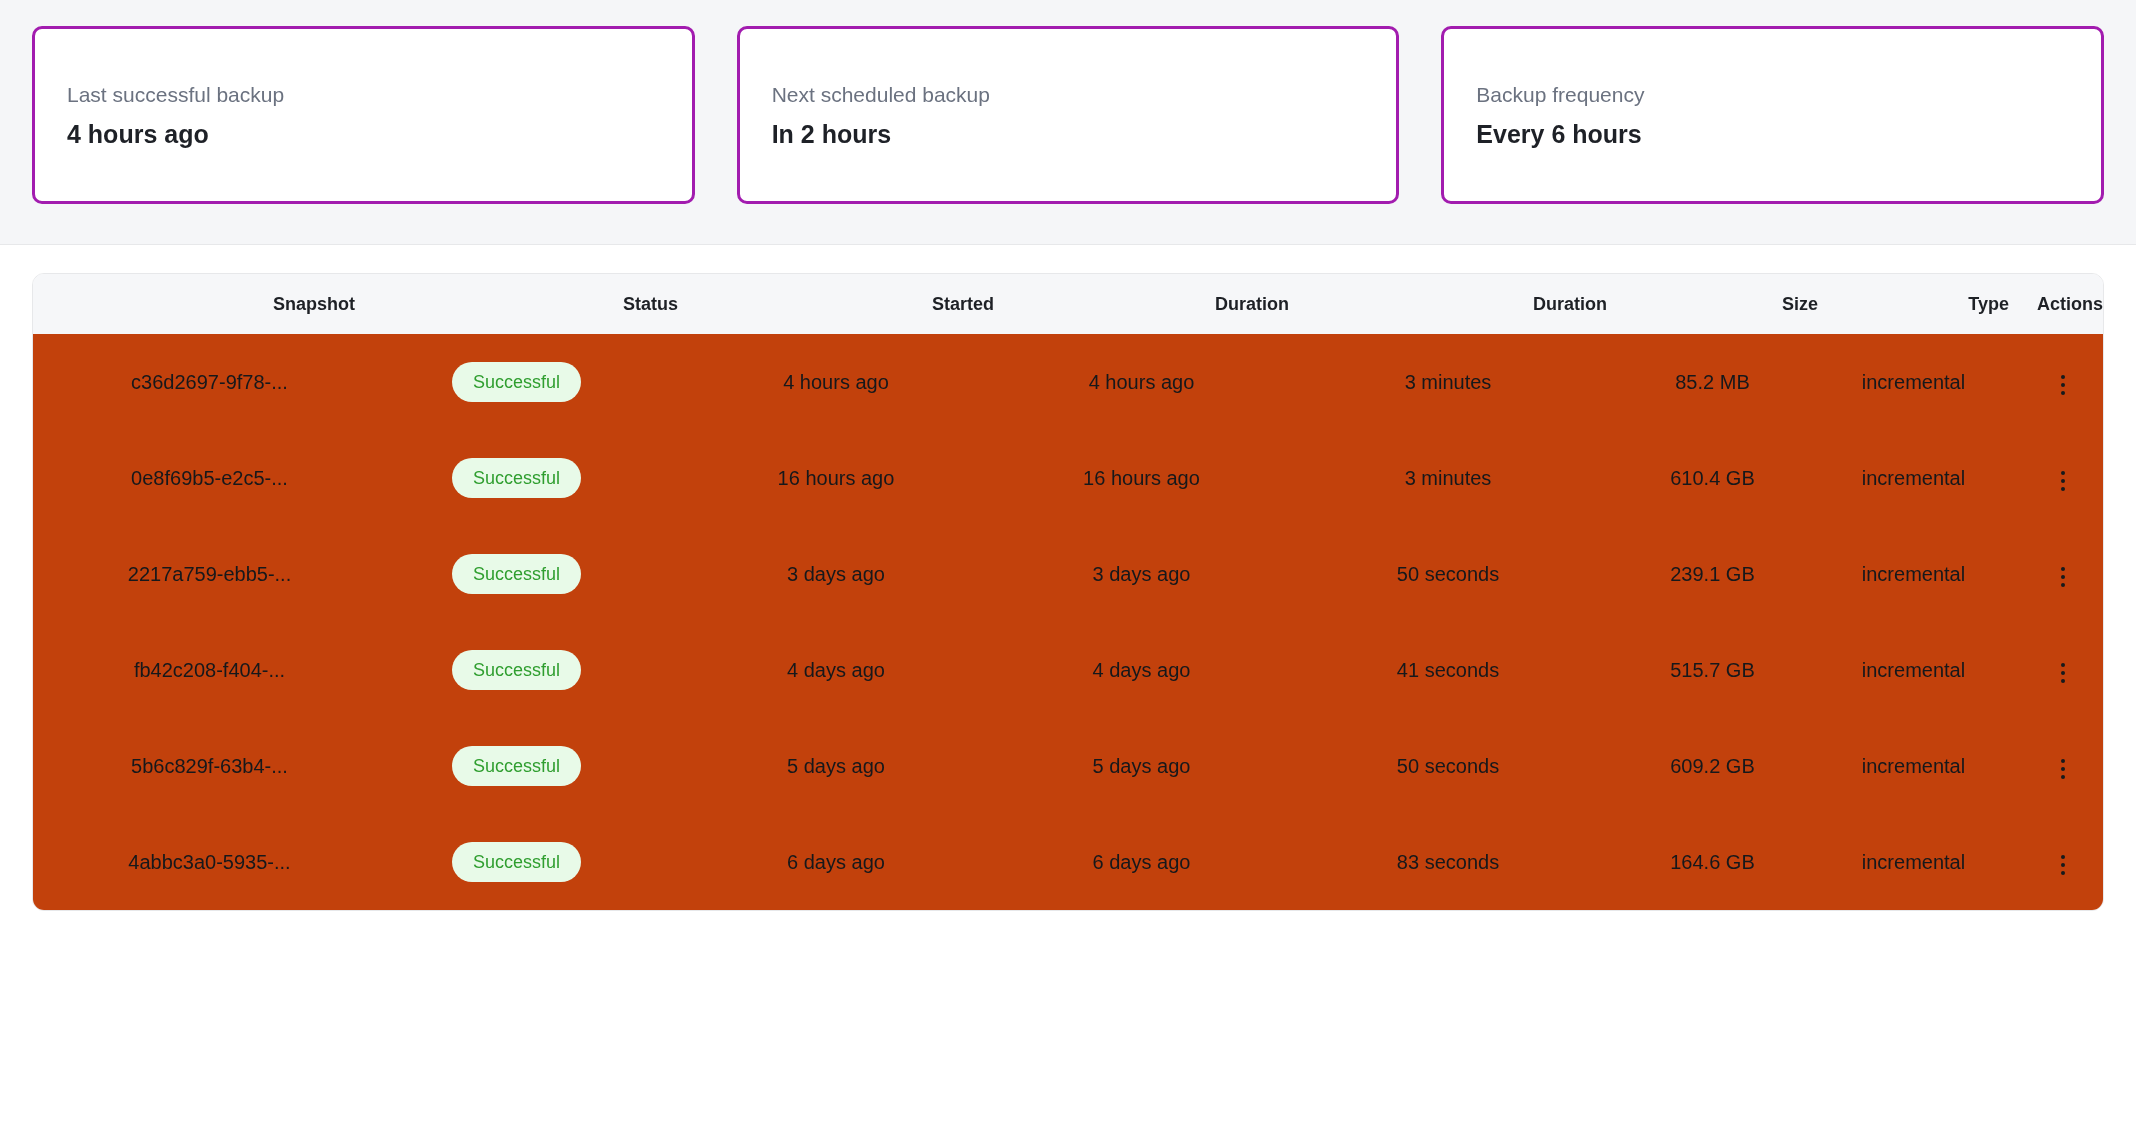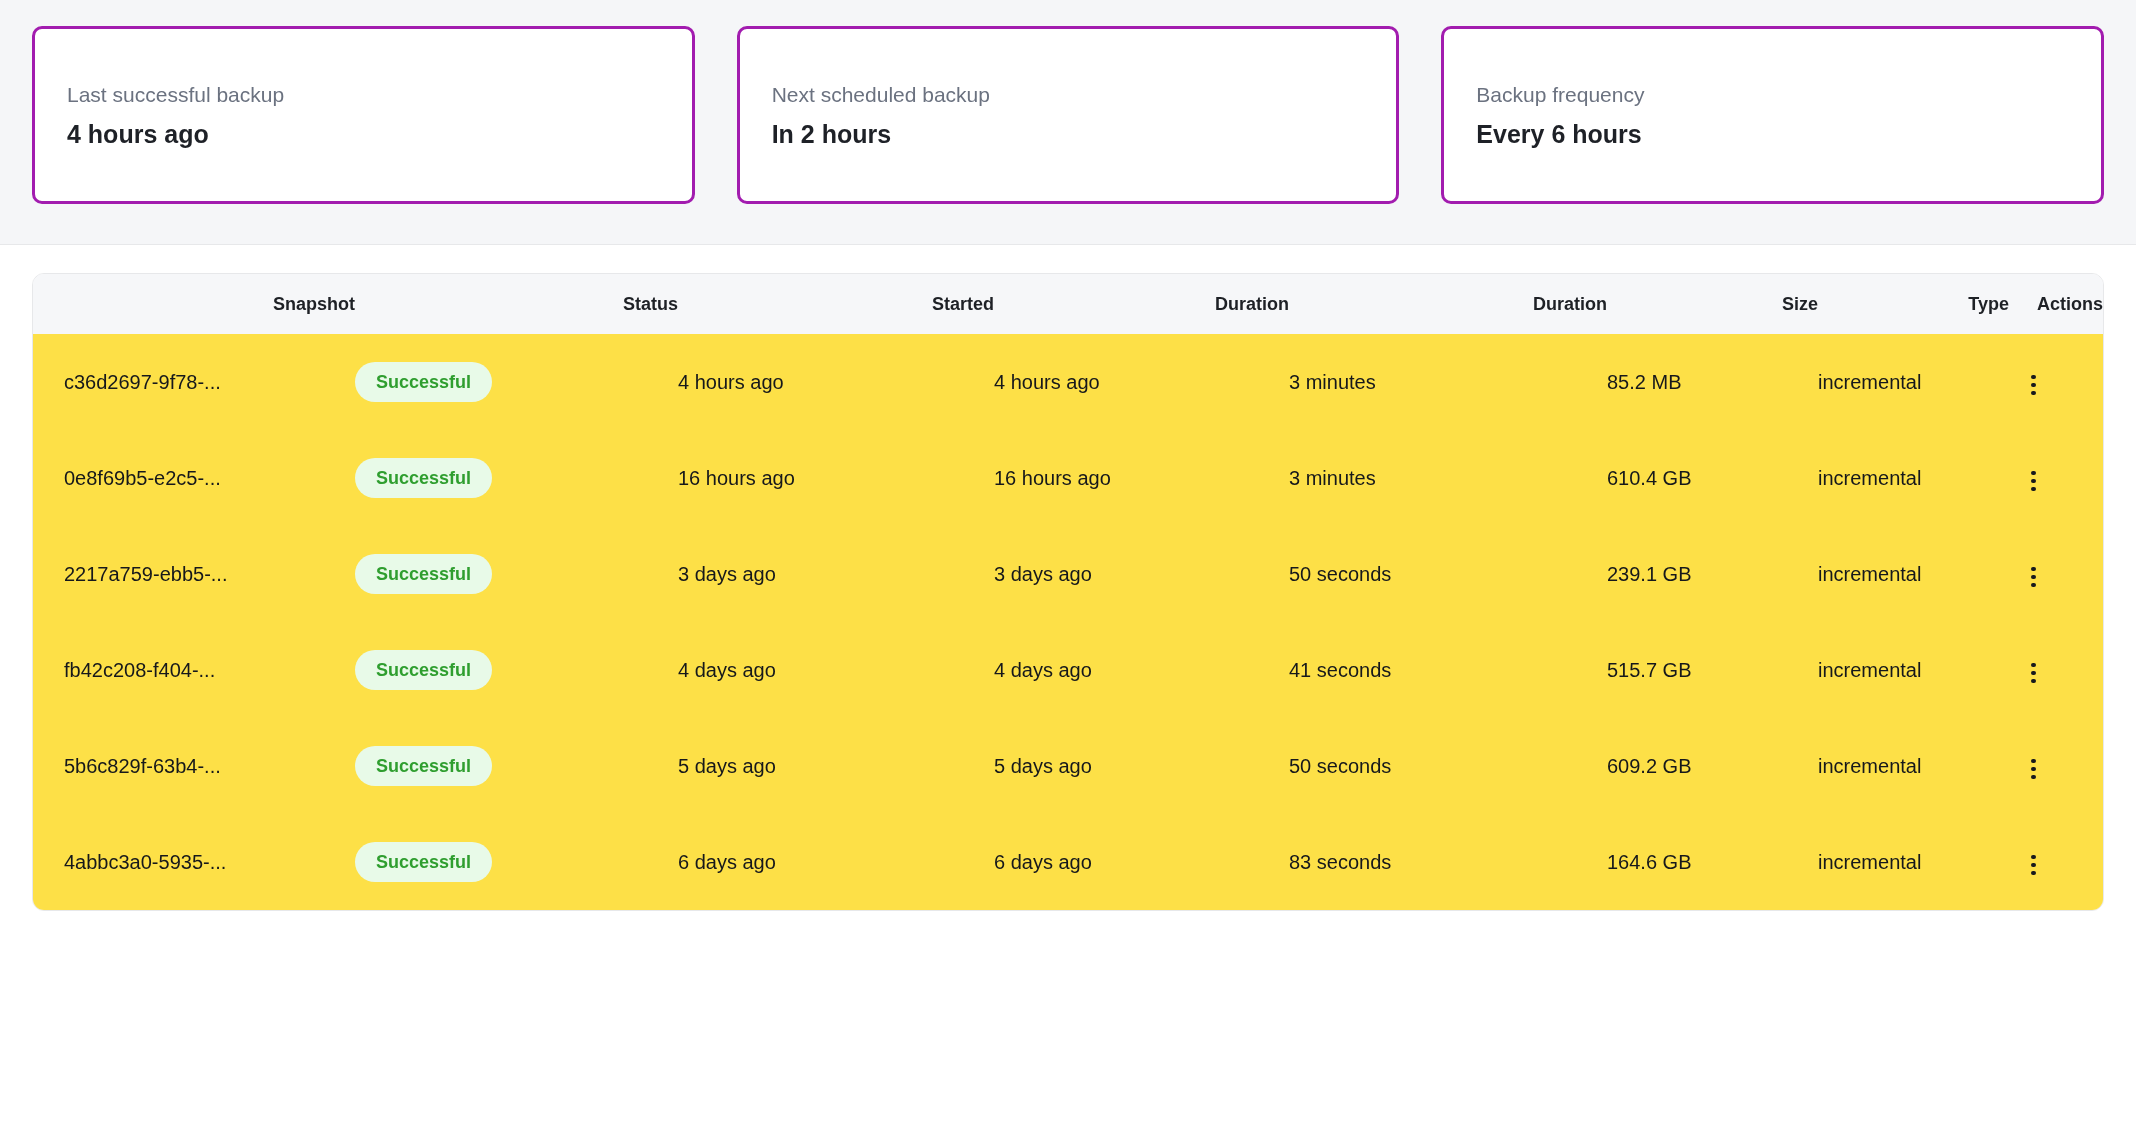--- a/index.html
+++ b/index.html
@@ -79,38 +79,39 @@
   th {
     text-align: right;
     font-size: 18px;
     font-weight: 600;
     color: #1e2126;
     padding: 0;
     white-space: nowrap;
   }
   tbody tr {
     height: 96px;
-    background: #fde047;
+    background: #c2410c;
+    text-align: center;
   }
   td {
     padding: 0;
     font-size: 20px;
     font-weight: 400;
     color: #16181b;
     white-space: nowrap;
     vertical-align: middle;
   }
   th:first-child, td:first-child { padding-left: 31px; }
 
   .status-badge {
     display: inline-block;
     background: #e8fae8;
     color: #2f9e2f;
     font-size: 18px;
-    font-weight: 700;
+    font-weight: 400;
     line-height: 22px;
     padding: 9px 21px;
     border-radius: 22px;
   }
 
   .kebab {
     display: inline-flex;
     flex-direction: column;
     align-items: center;
     gap: 3.5px;

